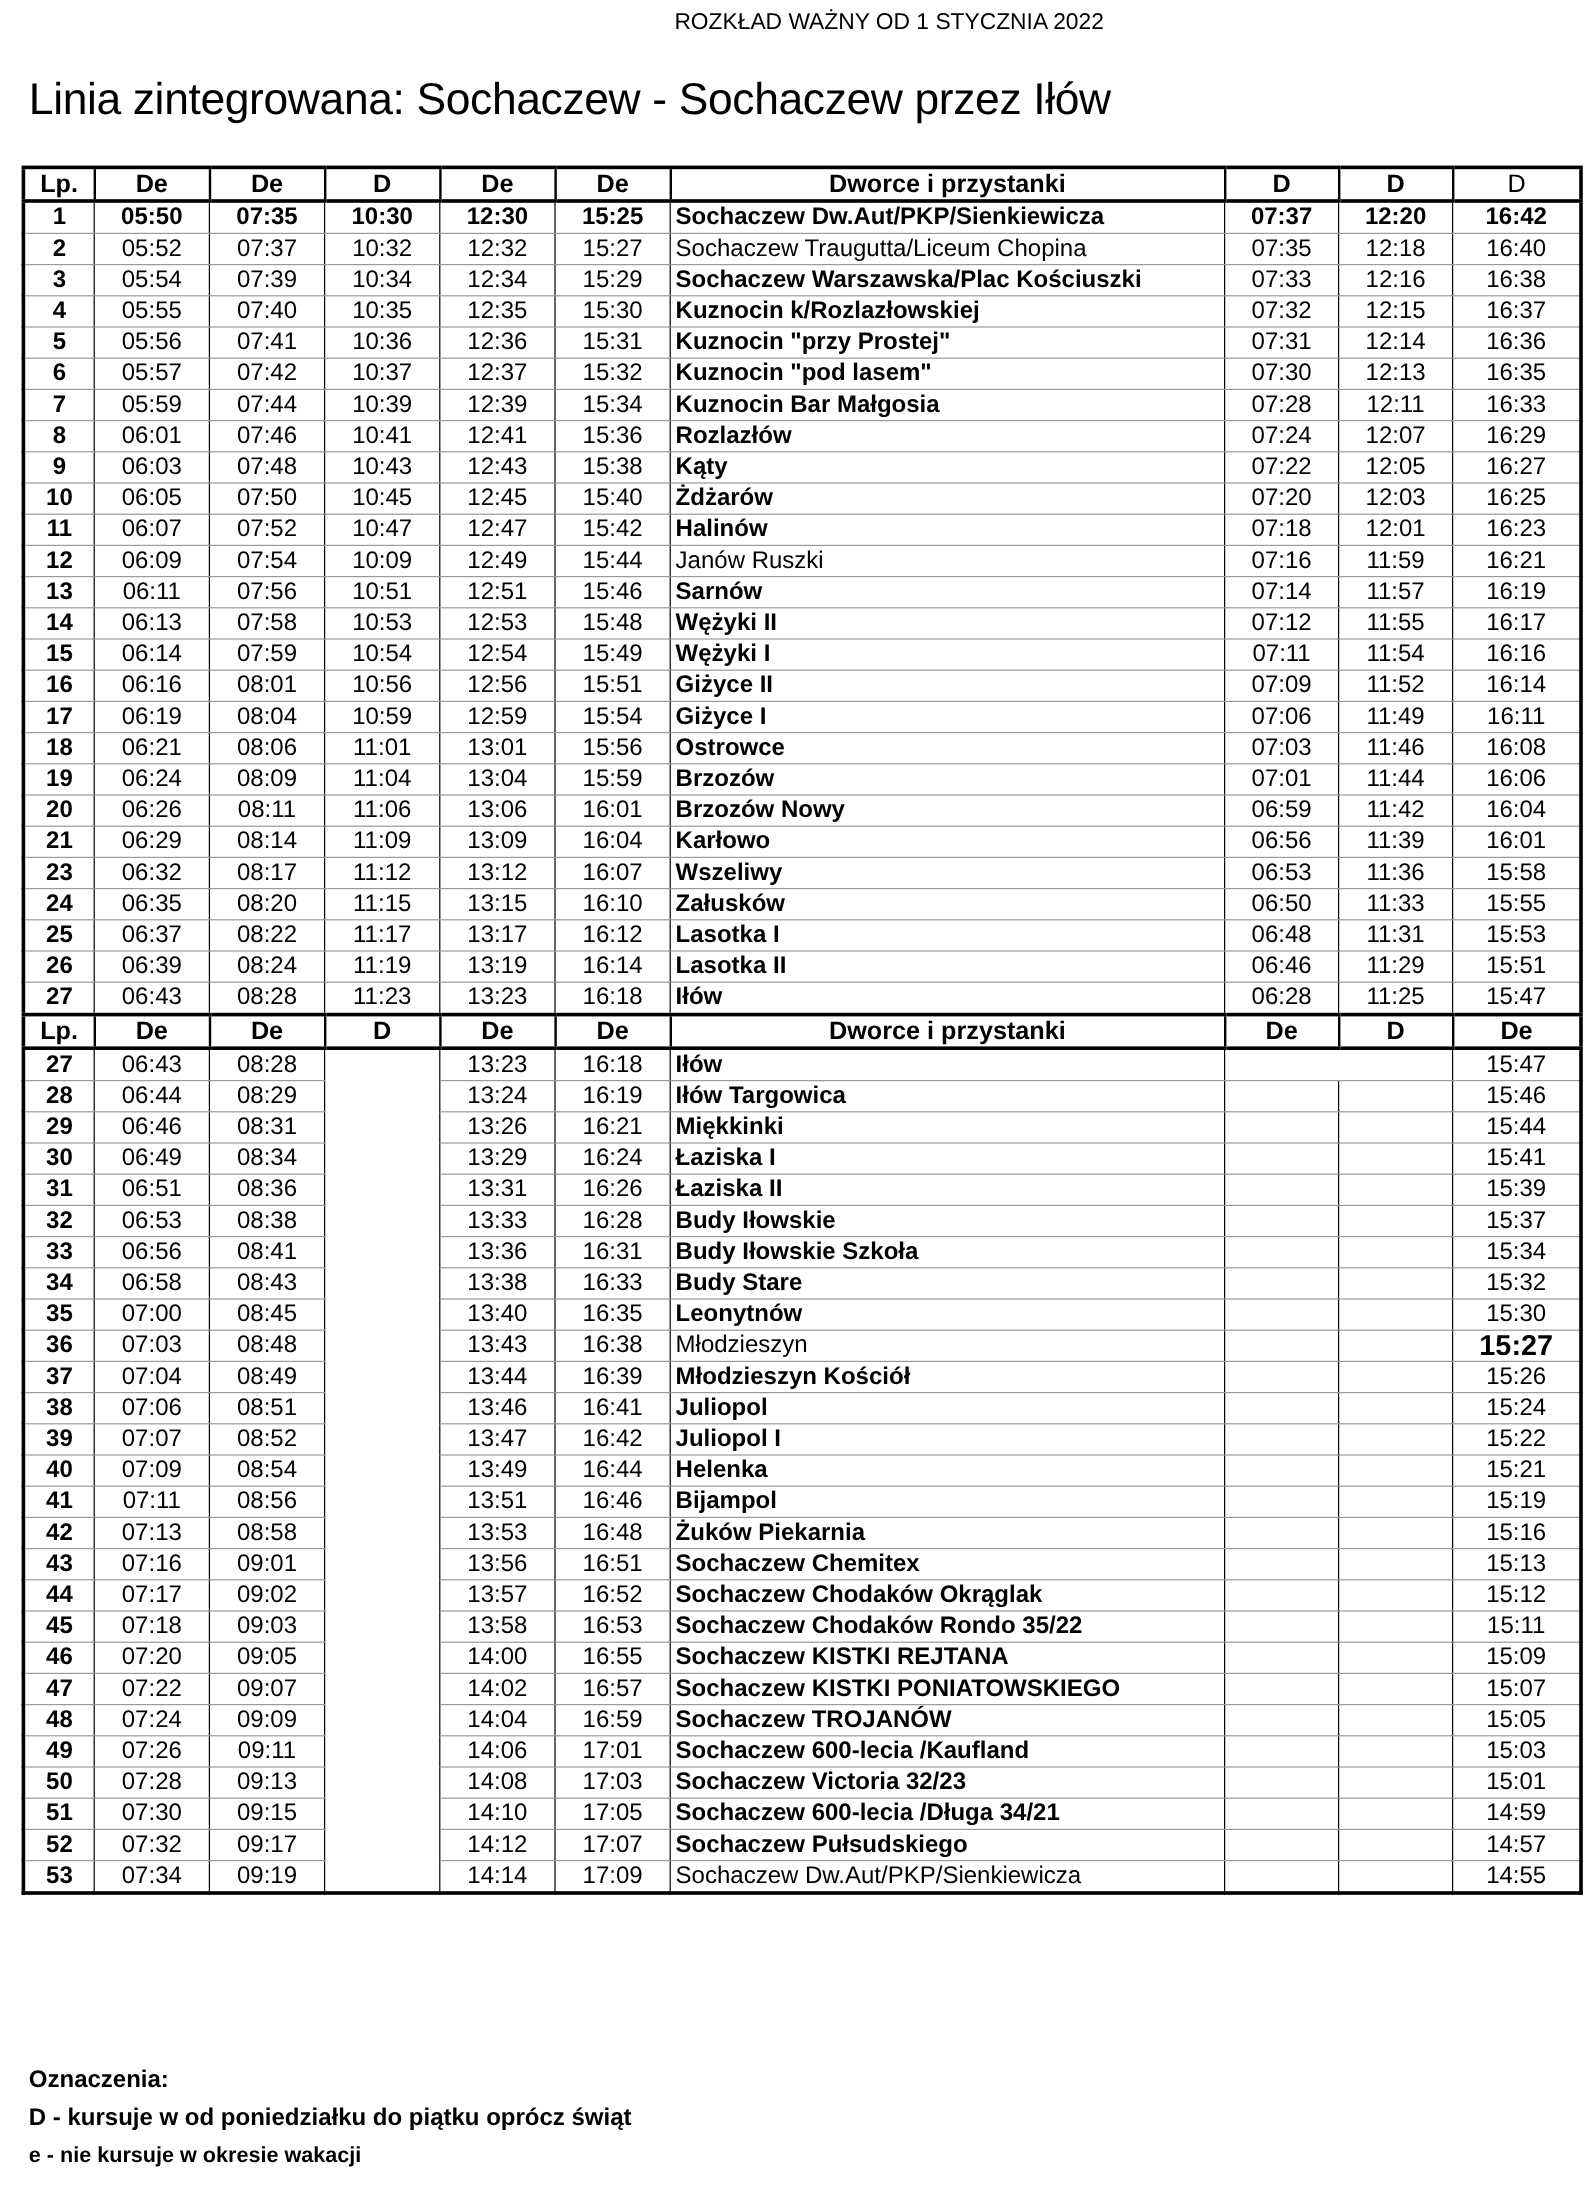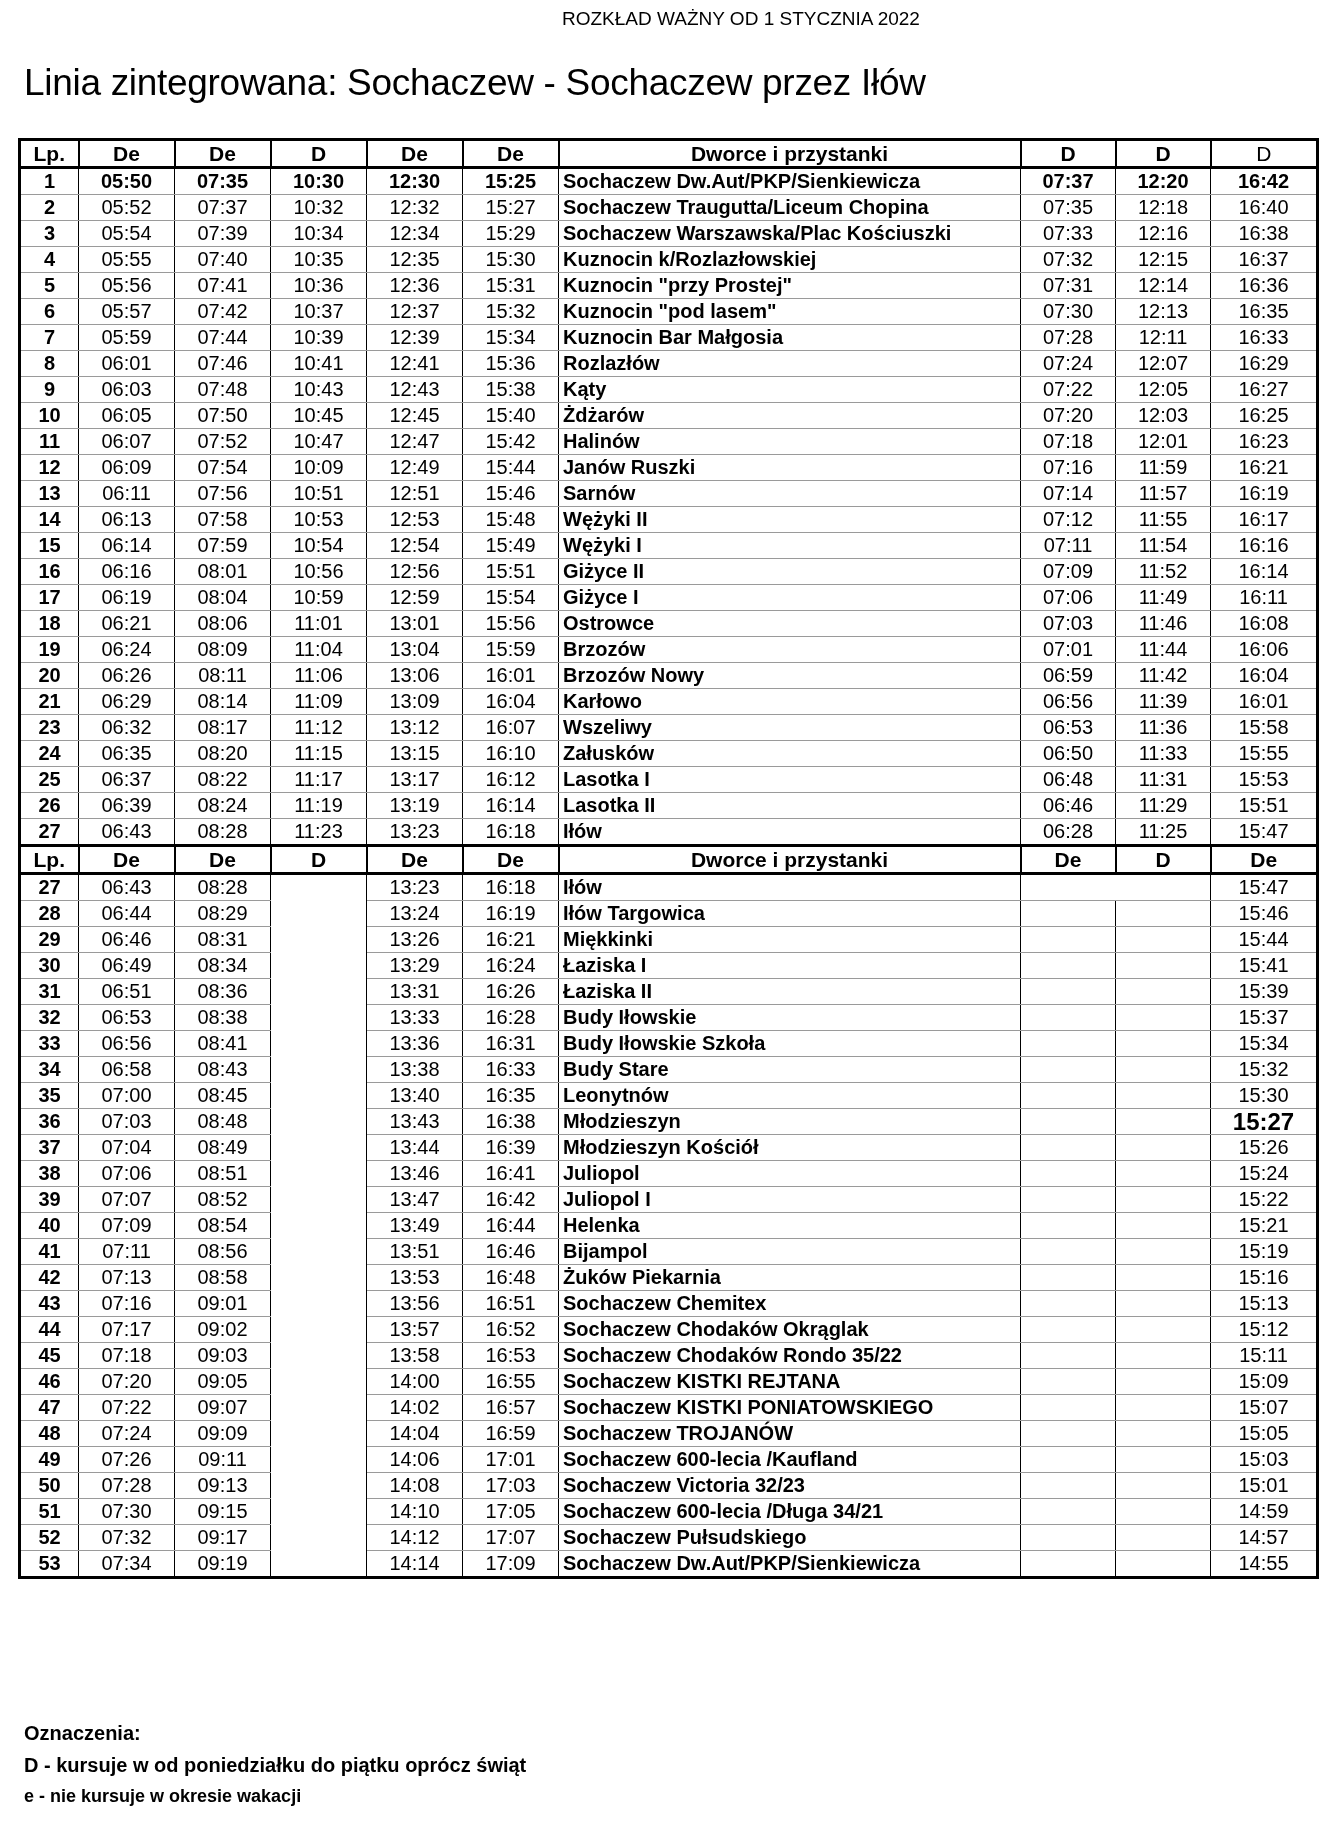--- a/index.html
+++ b/index.html
@@ -13,21 +13,21 @@
   table.tt col.c-r1 { width: 95px; }
   table.tt col.c-r2 { width: 95px; }
   table.tt col.c-r3 { width: 107px; }
   table.tt td, table.tt th { height: 25px; padding: 0; font-size: 20px; line-height: 25px; text-align: center; white-space: nowrap; overflow: hidden; border-left: 1.5px solid #000; border-right: 1.5px solid #000; border-top: 1px solid #9a9a9a; border-bottom: 1px solid #9a9a9a; }
   table.tt tr.hdr th { font-weight: bold; font-size: 21px; border-top: 3px solid #000; border-bottom: 3px solid #000; border-left: 2.5px solid #000; border-right: 2.5px solid #000; height: 25px; }
   table.tt tr.hdr th.normal { font-weight: normal; }
   table.tt td.lp { font-weight: bold; }
   table.tt td.stop { text-align: left; padding-left: 4px; font-weight: bold; }
   table.tt tr.bold td.t, table.tt tr.bold td.stop { font-weight: bold; }
   table.tt td.bold { font-weight: bold; }
-  table.tt td.stopbold { font-weight: bold; }
+  table.tt td.stopbold { font-weight: normal; }
   table.tt td.big { font-weight: bold; font-size: 24px; }
   table.tt td.nolines { border-top: none; border-bottom: none; }
   table.tt td.mergeleft { border-right: none; }
   table.tt td.mergeright { border-left: none; }
   .legend { position: absolute; left: 24px; font-weight: bold; white-space: nowrap; }
   .legend.h { top: 1722px; font-size: 20px; }
   .legend.l1 { top: 1754px; font-size: 20px; }
   .legend.l2 { top: 1786px; font-size: 18px; }
 </style>
 </head>

